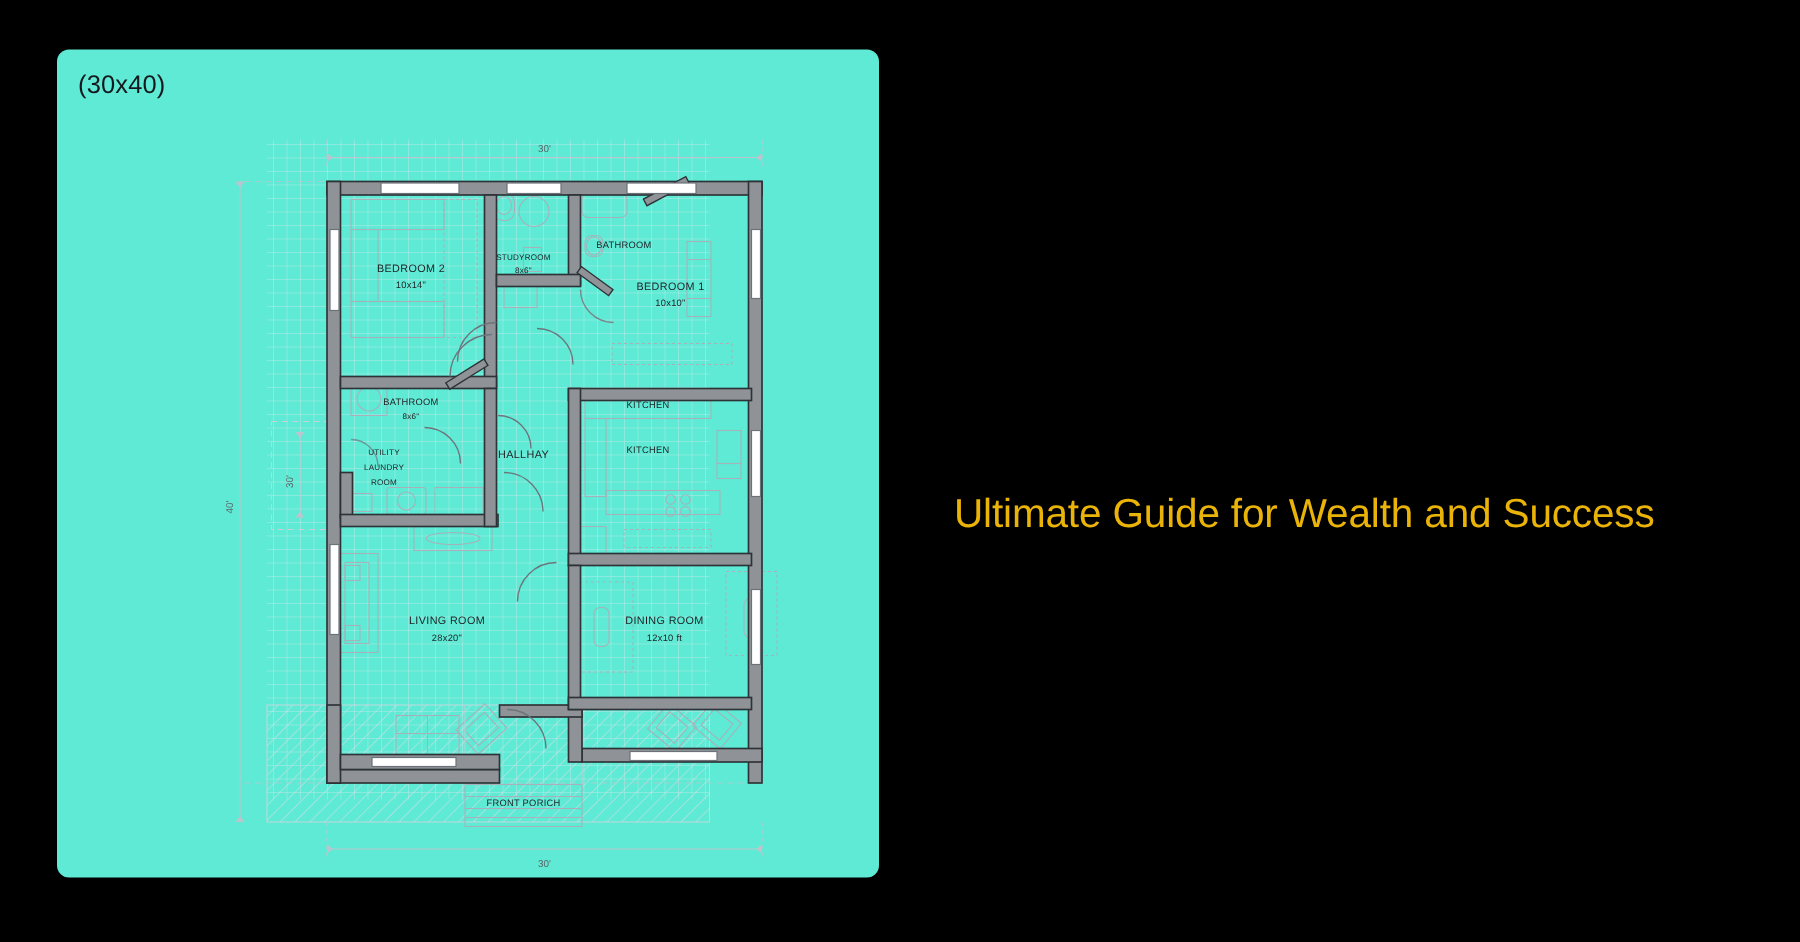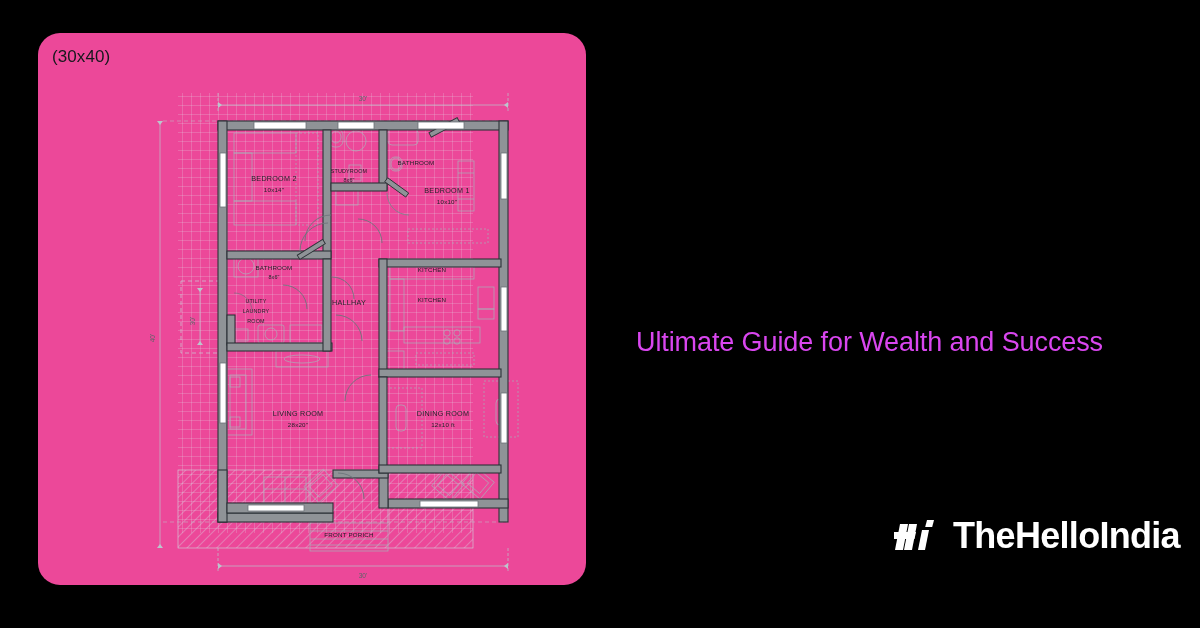--- a/index.html
+++ b/index.html
@@ -9,22 +9,22 @@
     font-family:"Liberation Sans", sans-serif;
     overflow:hidden;
     position:relative;
   }
 
   
   #plan-card {
     position:absolute;
     left:38px; top:33px;
     width:548px; height:552px;
-    background:#ec4899;
-    border-radius:22px;
+    background:#5eead4;
+    border-radius:8px;
     overflow:hidden;
   }
 
   #plan-size-label {
     position:absolute;
     left:14px; top:14px;
     font-size:17px;
     color:#15181c;
     letter-spacing:.1px;
     font-family:"Liberation Sans", sans-serif;
@@ -48,21 +48,21 @@
     color:#ffffff;
     letter-spacing:-0.6px;
   }
   #subheadline {
     position:absolute;
     left:0; top:325px;
     width:470px;
     font-size:27px;
     font-weight:normal;
     line-height:1.33;
-    color:#d946ef;
+    color:#eab308;
     letter-spacing:-0.1px;
   }
 
   
   #brand-lockup {
     position:absolute;
     left:258px; top:515px;
     display:flex;
     align-items:center;
     gap:13px;
@@ -316,25 +316,13 @@
       <g fill="#000000">
         <path d="M314 572 L328 572 L328 581 L334 581 L321 594 L308 581 L314 581 Z"></path>
       </g>
     </g>
   </svg>
 </div>
 
 <div id="content-panel">
   <p id="subheadline">Ultimate Guide for Wealth and Success</p>
 
-  <div id="brand-lockup">
-    <svg id="brand-mark" viewBox="0 0 46 40">
-      <g fill="#ffffff">
-        <path d="M6 8 L14 8 L9 34 L1 34 Z"></path>
-        <path d="M15 8 L23 8 L18 34 L10 34 Z"></path>
-        <path d="M0 16 L22 16 L20.5 23 L-1.5 23 Z"></path>
-        <path d="M28 14 L35 14 L31 34 L24 34 Z"></path>
-        <path d="M33 4 L40 4 L38.2 11 L31.2 11 Z"></path>
-      </g>
-    </svg>
-    <span id="brand-name">TheHelloIndia</span>
-  </div>
 </div>
 
 </body></html>

